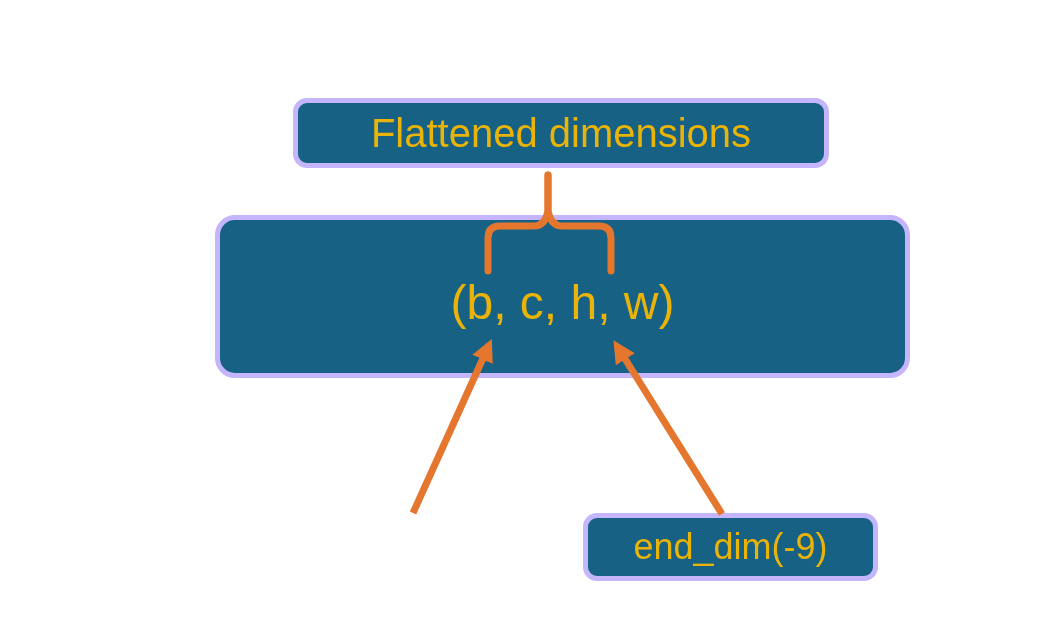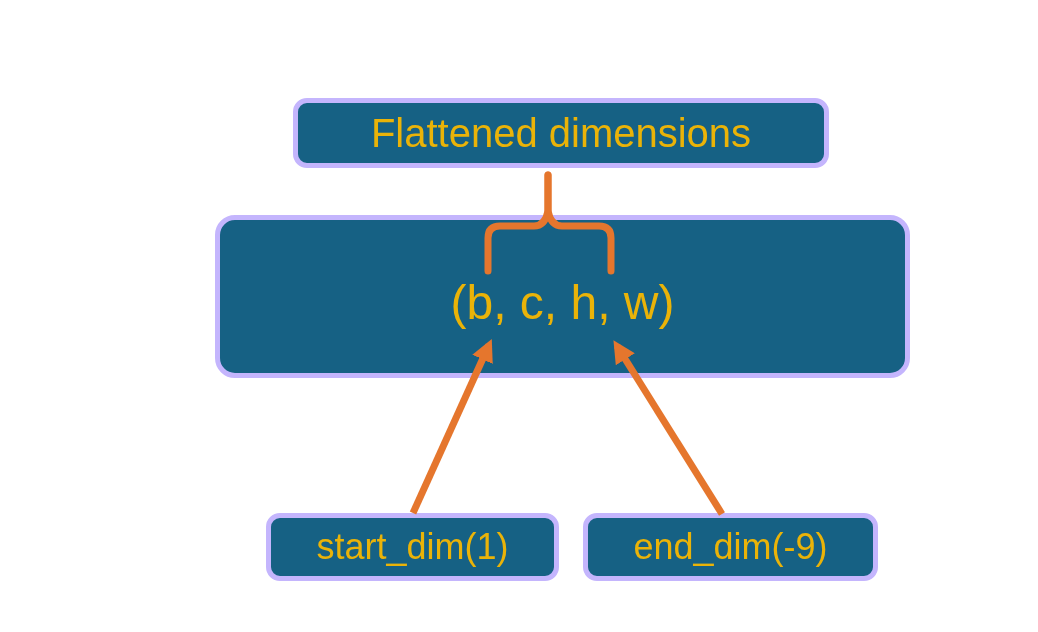--- a/index.html
+++ b/index.html
@@ -84,23 +84,20 @@
 <div class="canvas">
 
   <div class="node top-box">
     <span>Flattened dimensions</span>
   </div>
 
   <div class="node main-box">
     <span>(b, c, h, w)</span>
   </div>
 
-  <div class="node start-box">
-    <span>start_dim(1)</span>
-  </div>
 
   <div class="node end-box">
     <span>end_dim(-9)</span>
   </div>
 
   <svg class="connector-layer" width="1038" height="632" viewBox="0 0 1038 632" xmlns="http://www.w3.org/2000/svg">
     <defs>
       <marker id="arrowhead" viewBox="0 0 10 10" refX="7" refY="5" markerWidth="3.2" markerHeight="3.2" orient="auto" markerUnits="strokeWidth">
         <path d="M 0 0 L 10 5 L 0 10 z" fill="#e5762d"></path>
       </marker>

